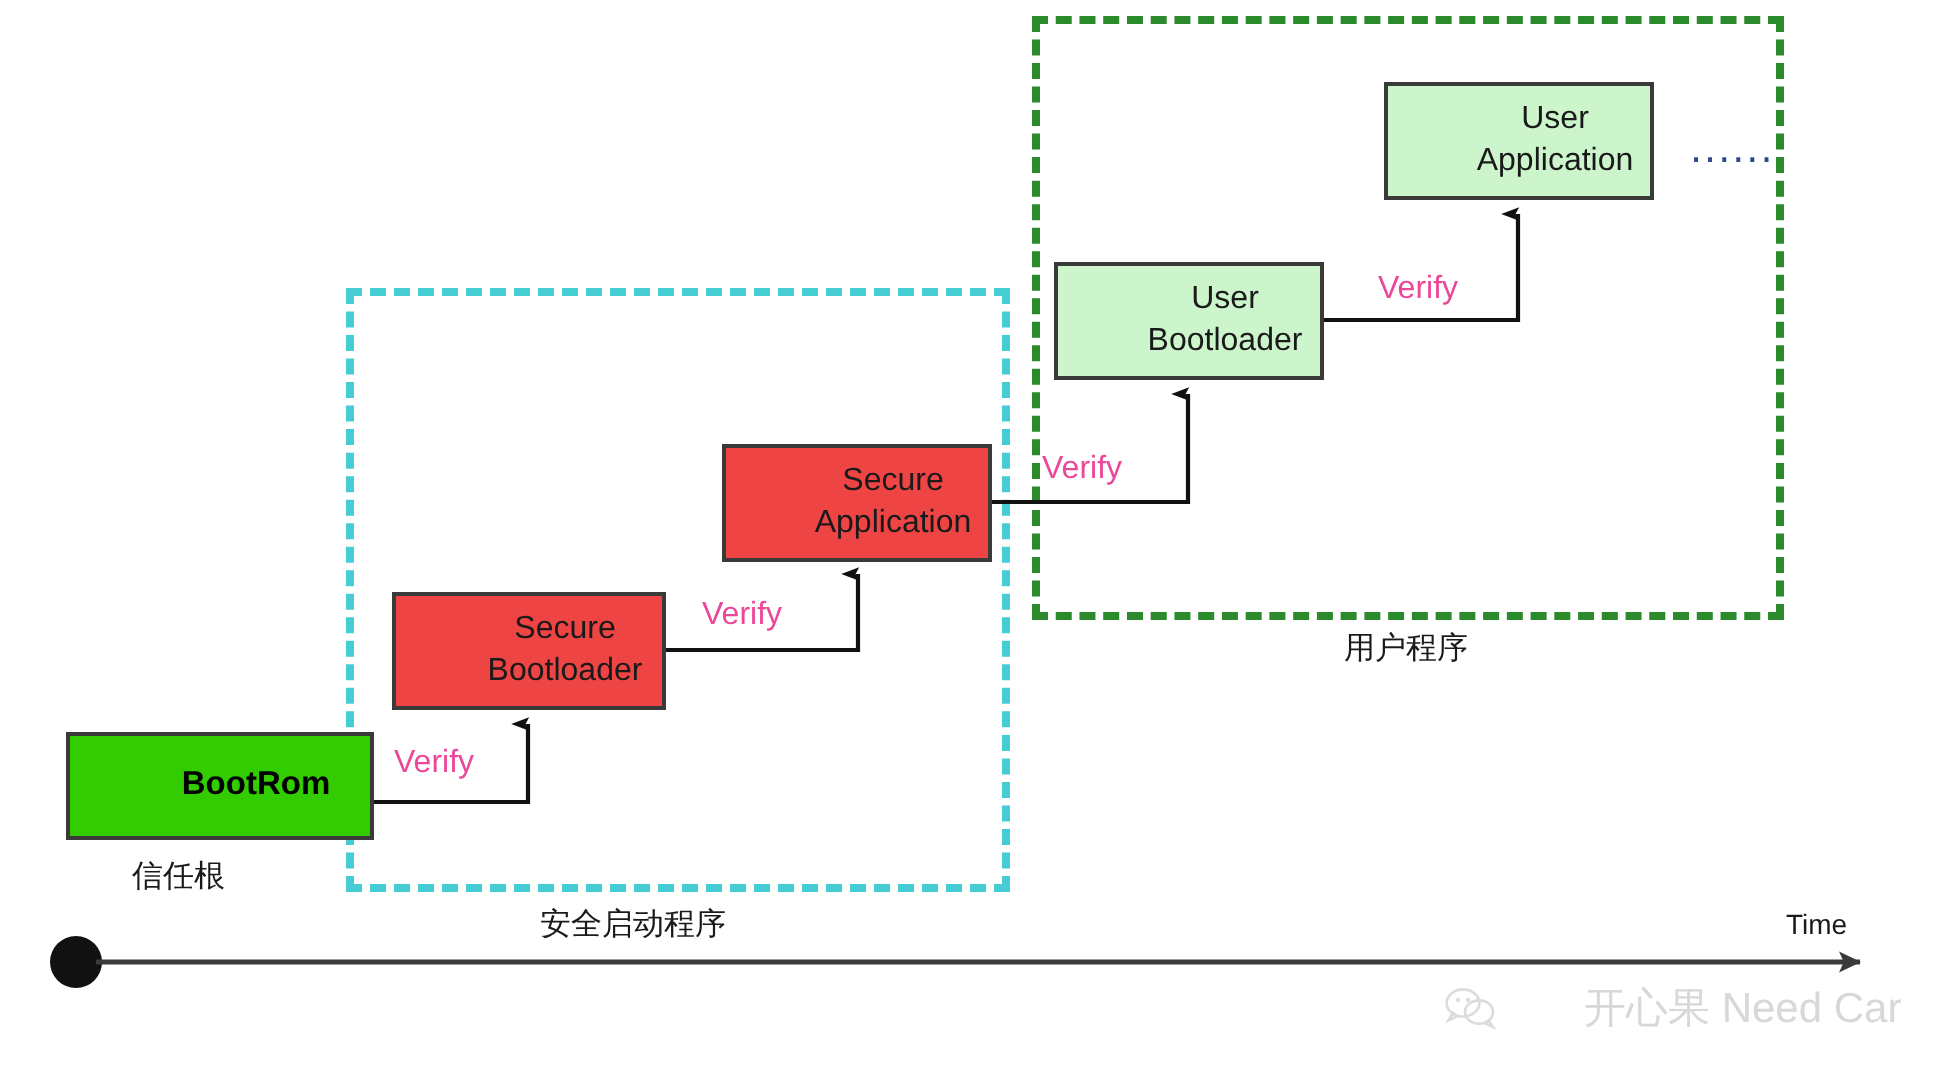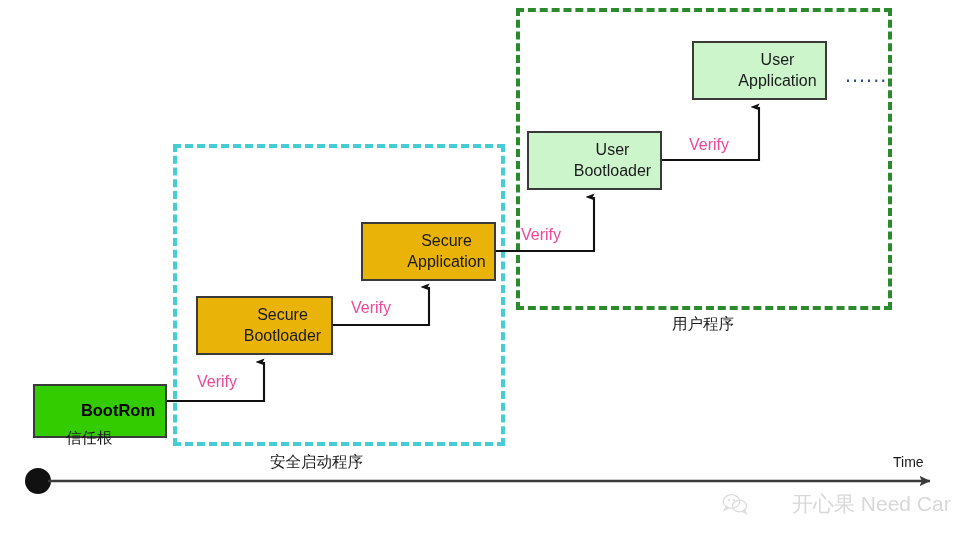--- a/index.html
+++ b/index.html
@@ -29,21 +29,21 @@
     text-align: center;
     padding-left: 36px;
   }
   .box span { display: block; white-space: nowrap; }
   .box.bootrom {
     background: #33cc00;
     font-weight: bold;
     font-size: 16.5px;
     color: #000000;
   }
-  .box.cyan  { background: #eab308; }
+  .box.cyan  { background: #ef4444; }
   .box.green { background: #ccf5cc; }
 
   .dashregion {
     position: absolute;
     box-sizing: border-box;
     background: transparent;
   }
   .dashregion.cyan-region  { border: 4px dashed #45cdd3; }
   .dashregion.green-region { border: 4px dashed #2b8a2b; }
 
@@ -120,21 +120,21 @@
     <path d="M333,325 L429,325 L429,287" stroke="#111111" stroke-width="2.1" fill="none" marker-end="url(#arrowUp)"></path>
 
     <path d="M496,251 L594,251 L594,197" stroke="#111111" stroke-width="2.1" fill="none" marker-end="url(#arrowUp)"></path>
 
     <path d="M662,160 L759,160 L759,107" stroke="#111111" stroke-width="2.1" fill="none" marker-end="url(#arrowUp)"></path>
 
     <circle cx="38" cy="481" r="13" fill="#111111"></circle>
     <line x1="48" y1="481" x2="930" y2="481" stroke="#3a3a3a" stroke-width="2.4" marker-end="url(#arrowRight)"></line>
   </svg>
 
-  <div class="box bootrom" style="left:33px; top:384px; width:134px; height:54px;">
+  <div class="box bootrom" style="left:33px; top:366px; width:154px; height:54px;">
     <span>BootRom</span>
   </div>
 
   <div class="box cyan" style="left:196px; top:296px; width:137px; height:59px;">
     <span>Secure</span>
     <span>Bootloader</span>
   </div>
 
   <div class="box cyan" style="left:361px; top:222px; width:135px; height:59px;">
     <span>Secure</span>

